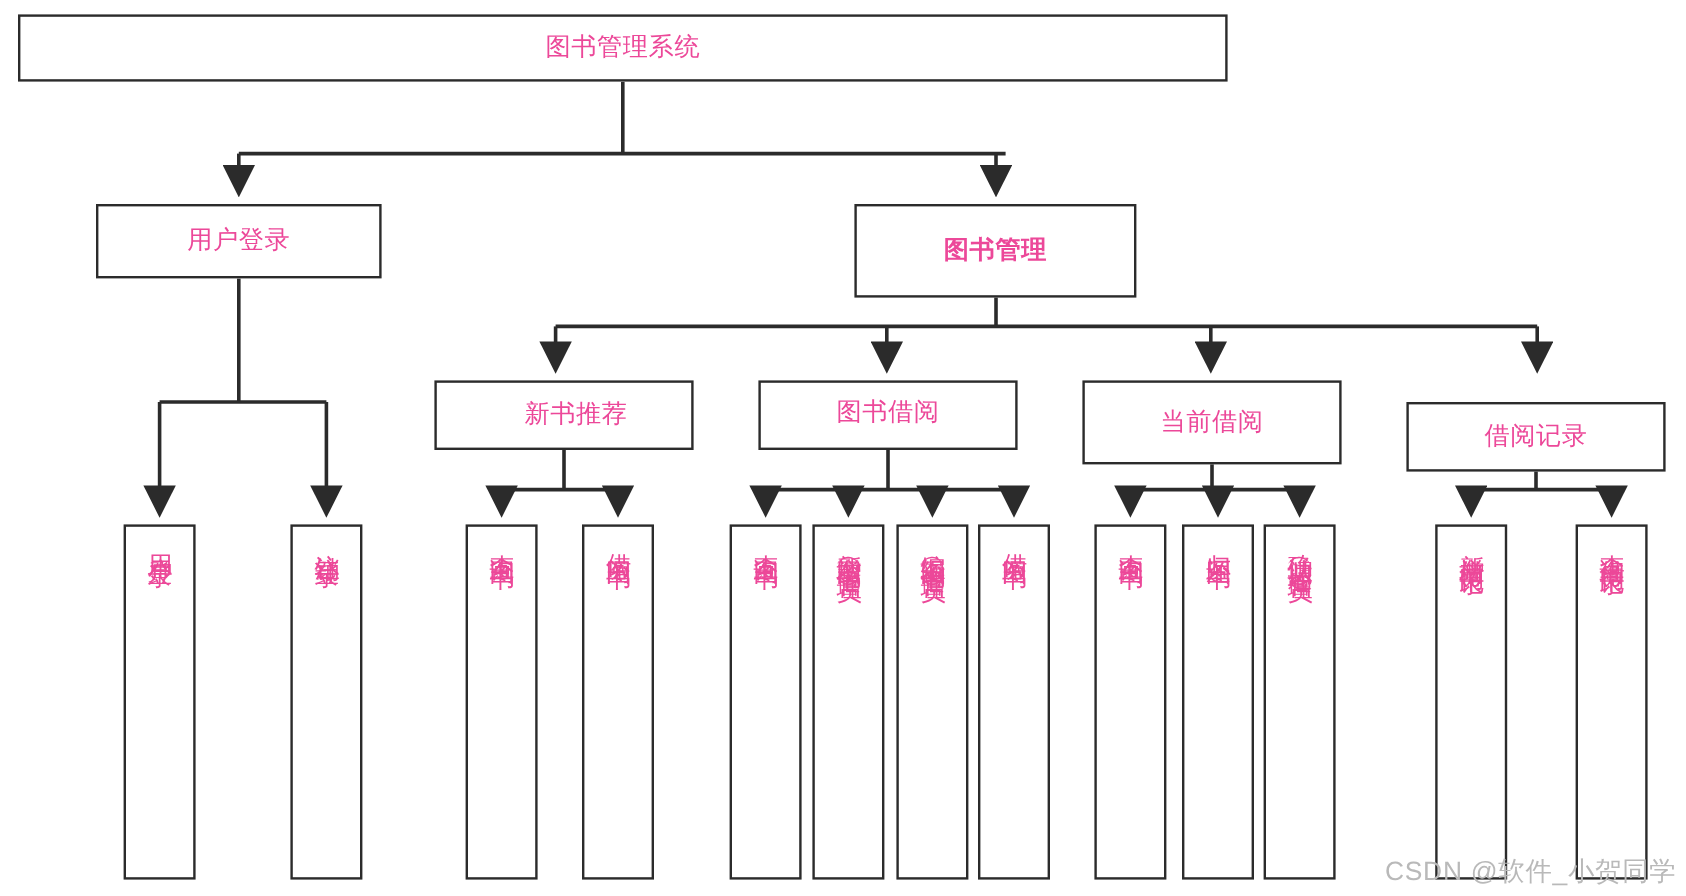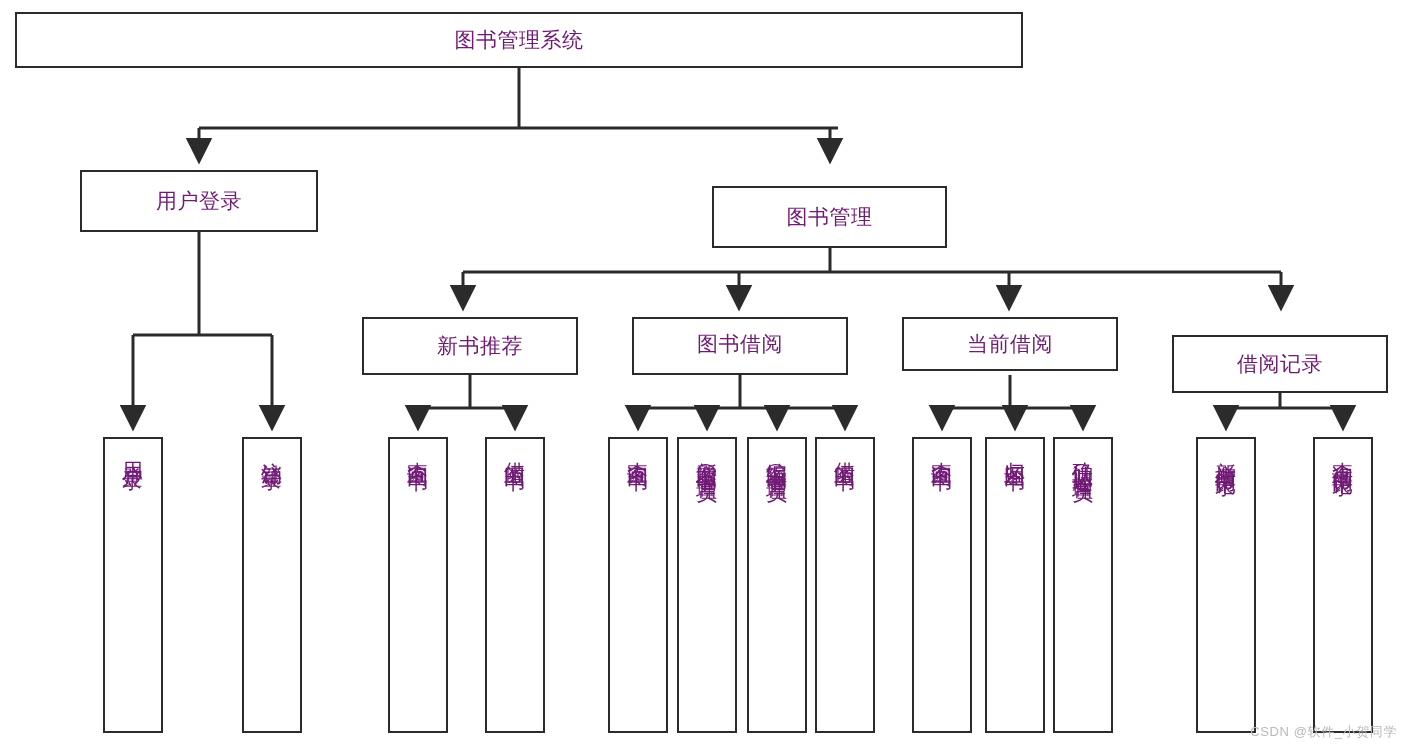--- a/index.html
+++ b/index.html
@@ -29,21 +29,21 @@
     position: absolute;
     box-sizing: border-box;
     background: #ffffff;
     border: 2px solid #2b2b2b;
     display: flex;
     align-items: center;
     justify-content: center;
   }
   .node-label {
     font-size: 21px;
-    color: #701a75;
+    color: #ec4899;
     line-height: 1.18;
     letter-spacing: 0.5px;
     white-space: nowrap;
     text-align: center;
   }
   .node.leaf {
     align-items: flex-start;
     padding-top: 6px;
   }
   .node.leaf .node-label {
@@ -52,21 +52,21 @@
     font-size: 21px;
     letter-spacing: 3px;
     line-height: 1;
     white-space: normal;
     max-height: 100%;
   }
   .watermark {
     position: absolute;
     right: 8px;
     bottom: 6px;
-    font-size: 13px;
+    font-size: 22px;
     color: #b9b9b9;
     letter-spacing: 0.6px;
     white-space: nowrap;
     user-select: none;
   }
 </style>
 </head>
 <body>
 
 <div id="canvas">
@@ -121,31 +121,31 @@
     </g>
   </svg>
 
   <div class="node" style="left:15px; top:12px; width:1008px; height:56px;">
     <span class="node-label">图书管理系统</span>
   </div>
 
   <div class="node" style="left:80px; top:170px; width:238px; height:62px;">
     <span class="node-label">用户登录</span>
   </div>
-  <div class="node" style="left:712px; top:186px; width:235px; height:62px;">
+  <div class="node" style="left:712px; top:170px; width:235px; height:78px;font-weight:bold;">
     <span class="node-label">图书管理</span>
   </div>
 
   <div class="node" style="left:362px; top:317px; width:216px; height:58px;padding-left:20px;">
     <span class="node-label">新书推荐</span>
   </div>
   <div class="node" style="left:632px; top:317px; width:216px; height:58px;font-family:Liberation Mono, monospace;">
     <span class="node-label">图书借阅</span>
   </div>
-  <div class="node" style="left:902px; top:317px; width:216px; height:54px;">
+  <div class="node" style="left:902px; top:317px; width:216px; height:70px;">
     <span class="node-label">当前借阅</span>
   </div>
   <div class="node" style="left:1172px; top:317px; width:216px; height:58px;margin-top:18px;">
     <span class="node-label">借阅记录</span>
   </div>
 
   <div class="node leaf" style="left:103px; top:437px; width:60px; height:296px;">
     <span class="node-label">用户登录</span>
   </div>
   <div class="node leaf" style="left:242px; top:437px; width:60px; height:296px;">

